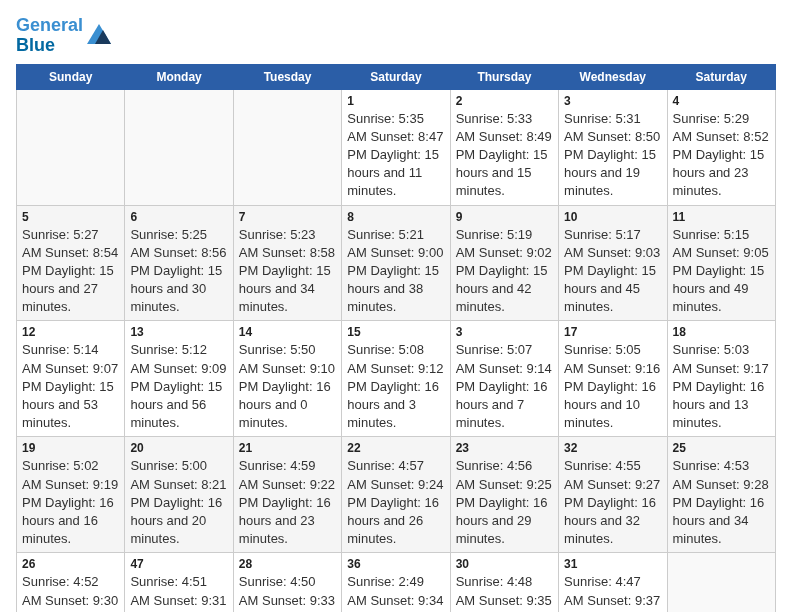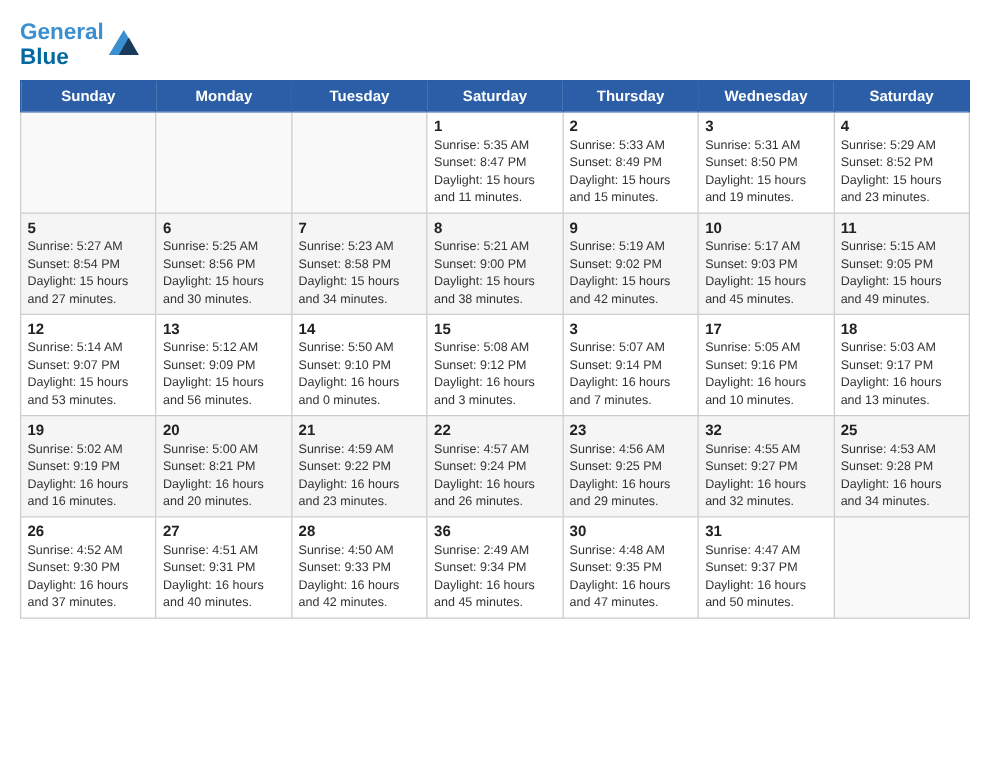--- a/index.html
+++ b/index.html
@@ -73,21 +73,21 @@
       background: #f5f5f5;
     }
     .day-num {
       font-size: 12px;
       font-weight: bold;
       color: #222;
       display: block;
       margin-bottom: 2px;
     }
     .day-info {
-      font-size: 10px;
+      font-size: 13px;
       color: #333;
       line-height: 1.4;
     }
     td.empty {
       background: #f9f9f9;
     }
   </style>
 </head>
 <body>
 
@@ -310,21 +310,21 @@
       </tr>
       <tr>
         <td>
           <span class="day-num">26</span>
           <div class="day-info">Sunrise: 4:52 AM
 Sunset: 9:30 PM
 Daylight: 16 hours
 and 37 minutes.</div>
         </td>
         <td>
-          <span class="day-num">27</span>
+          <span class="day-num">47</span>
           <div class="day-info">Sunrise: 4:51 AM
 Sunset: 9:31 PM
 Daylight: 16 hours
 and 40 minutes.</div>
         </td>
         <td>
           <span class="day-num">28</span>
           <div class="day-info">Sunrise: 4:50 AM
 Sunset: 9:33 PM
 Daylight: 16 hours

